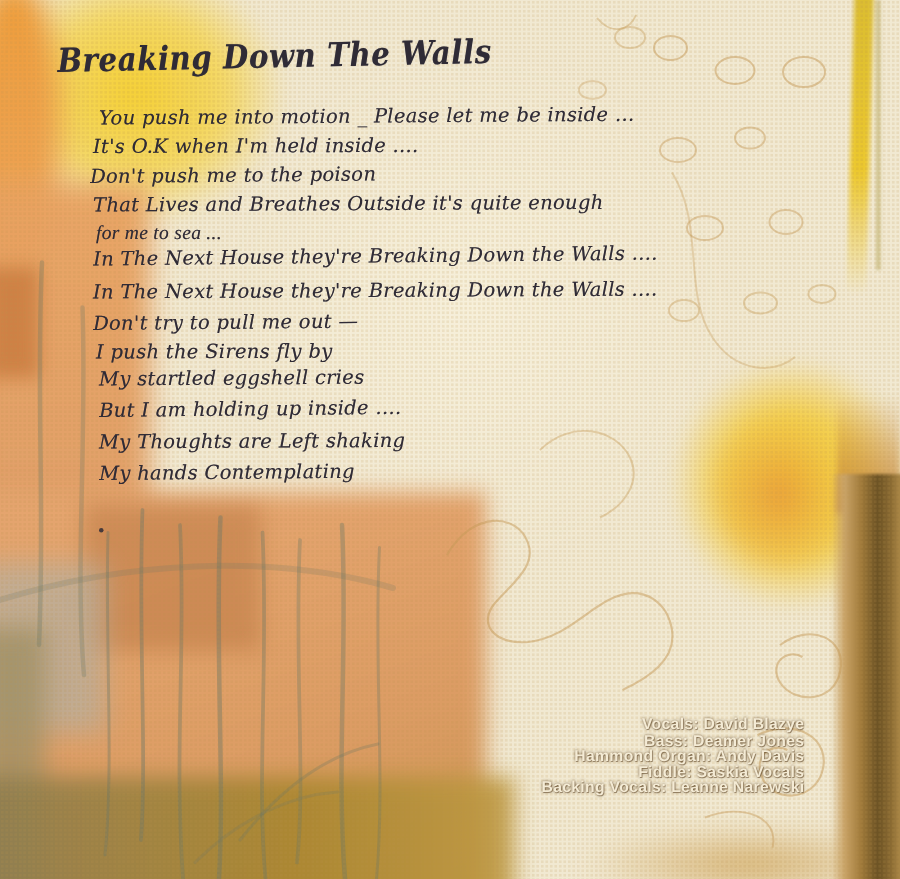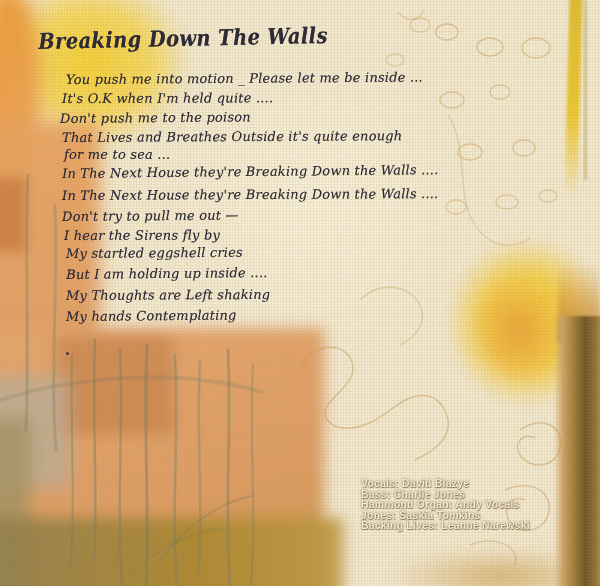--- a/index.html
+++ b/index.html
@@ -68,41 +68,41 @@
   .lyric{
     z-index:40;color:#2f2b36;white-space:nowrap;
     font-family:"DejaVu Serif",serif;font-style:italic;
     font-size:13px;letter-spacing:.2px;transform-origin:left top;
     text-shadow:0 0 .4px rgba(47,43,54,.5);
   }
   .l1{left:66px;top:72px;transform:rotate(-.4deg);}
   .l2{left:62px;top:91px;transform:rotate(-.2deg);}
   .l3{left:60px;top:111px;transform:rotate(-.5deg);}
   .l4{left:62px;top:130px;transform:rotate(-.3deg);}
-  .l5{left:64px;top:147px;}
+  .l5{left:64px;top:147px;font-family:Liberation Serif, serif;}
   .l6{left:62px;top:166px;transform:rotate(-.6deg);}
   .l7{left:62px;top:188px;transform:rotate(-.3deg);}
   .l8{left:62px;top:209px;transform:rotate(-.5deg);}
   .l9{left:64px;top:228px;transform:rotate(-.2deg);}
   .l10{left:66px;top:246px;transform:rotate(-.4deg);}
   .l11{left:66px;top:267px;transform:rotate(-.6deg);}
   .l12{left:66px;top:288px;transform:rotate(-.3deg);}
   .l13{left:66px;top:309px;transform:rotate(-.5deg);}
   .l14{left:68px;top:330px;transform:rotate(-.2deg);}
   .ink-dot{left:66px;top:352px;width:3px;height:3px;border-radius:50%;
     background:#2f2b36;opacity:.85;z-index:40;}
   
   .credits{
     left:361px;top:478px;z-index:40;
     font-family:"Liberation Sans",sans-serif;font-weight:bold;
     font-size:10.5px;line-height:10.6px;letter-spacing:.2px;
     color:#f4ebd5;white-space:nowrap;
     text-shadow:0 0 2px rgba(85,58,25,.85),0.5px 0.8px 0 rgba(85,58,25,.45);
   }
-  .credits .credit{position:static;display:block;}
+  .credits .credit{position:static;display:block;text-align:right;}
 </style>
 </head>
 <body>
 
 <div class="page">
 
   <div class="wash w-yellow-tl"></div>
   <div class="wash w-orange-left"></div>
   <div class="wash w-salmon-left"></div>
   <div class="wash w-red-blotch"></div>
@@ -157,35 +157,35 @@
       <path d="M505,490 C530,478 555,492 548,515 C542,534 515,536 508,518 C502,503 515,495 525,500" opacity=".5" stroke-width="1.4"></path>
       <path d="M470,545 C495,535 520,545 515,565" opacity=".45"></path>
     </g>
   </svg>
 
   <div class="tex"></div>
 
   <div class="title">Breaking Down The Walls</div>
 
   <div class="lyric l1">You push me into motion _ Please let me be inside ...</div>
-  <div class="lyric l2">It's O.K when I'm held quite ....</div>
+  <div class="lyric l2">It's O.K when I'm held inside ....</div>
   <div class="lyric l3">Don't push me to the poison</div>
   <div class="lyric l4">That Lives and Breathes Outside it's quite enough</div>
   <div class="lyric l5">for me to sea ...</div>
   <div class="lyric l6">In The Next House they're Breaking Down the Walls ....</div>
   <div class="lyric l7">In The Next House they're Breaking Down the Walls ....</div>
   <div class="lyric l8">Don't try to pull me out —</div>
-  <div class="lyric l9">I hear the Sirens fly by</div>
+  <div class="lyric l9">I push the Sirens fly by</div>
   <div class="lyric l10">My startled eggshell cries</div>
   <div class="lyric l11">But I am holding up inside ....</div>
   <div class="lyric l12">My Thoughts are Left shaking</div>
   <div class="lyric l13">My hands Contemplating</div>
   <div class="ink-dot"></div>
 
   <div class="credits">
     <span class="credit">Vocals: David Blazye</span>
-    <span class="credit">Bass: Charlie Jones</span>
-    <span class="credit">Hammond Organ: Andy Vocals</span>
-    <span class="credit">Jones: Saskia Tomkins</span>
-    <span class="credit">Backing Lives: Leanne Narewski</span>
+    <span class="credit">Bass: Deamer Jones</span>
+    <span class="credit">Hammond Organ: Andy Davis</span>
+    <span class="credit">Fiddle: Saskia Vocals</span>
+    <span class="credit">Backing Vocals: Leanne Narewski</span>
   </div>
 
 </div>
 
 </body></html>

